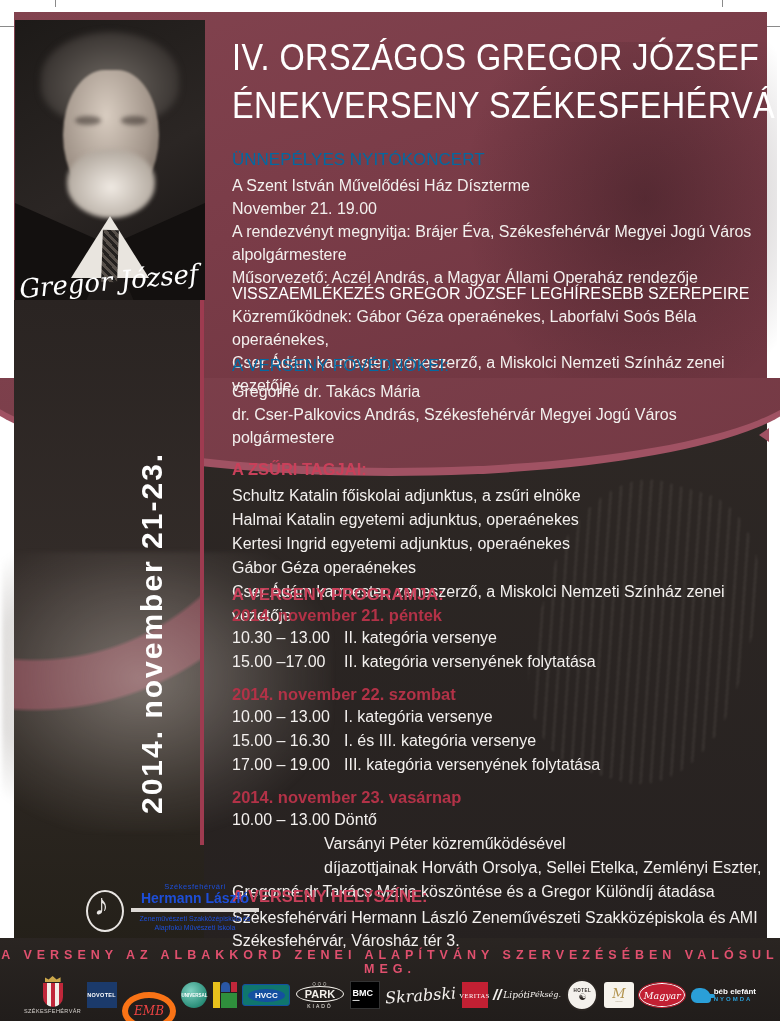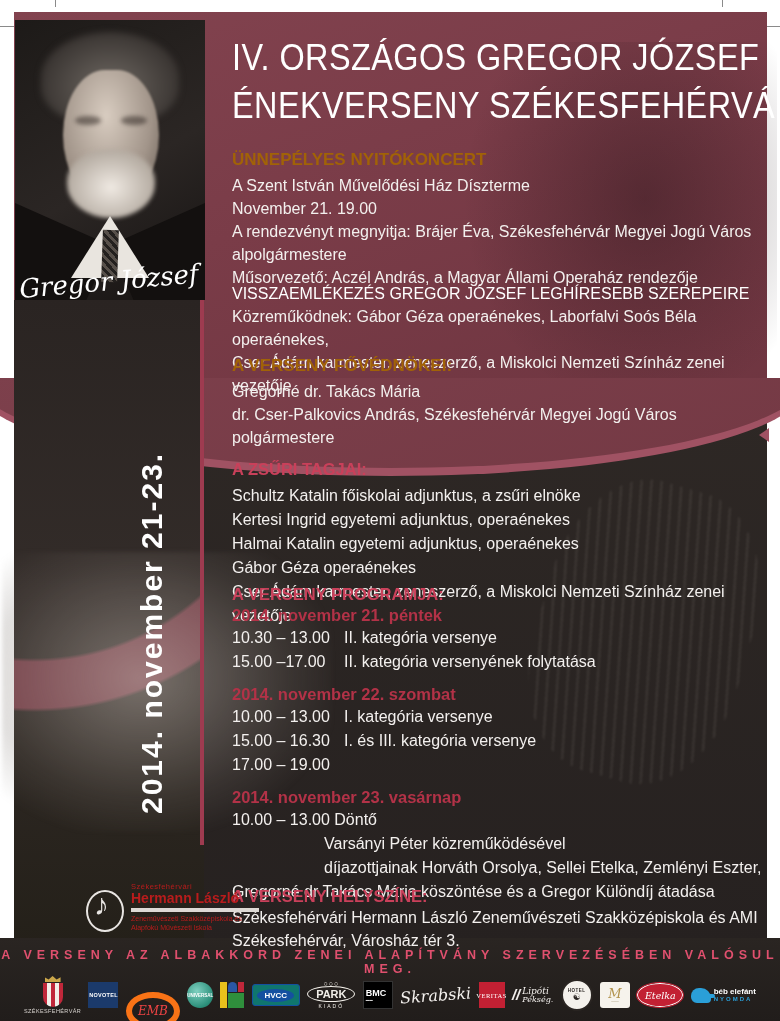--- a/index.html
+++ b/index.html
@@ -58,40 +58,40 @@
   .signature{position:absolute;left:4px;bottom:4px;width:184px;z-index:5;
           font-family:"DejaVu Serif",serif;font-style:italic;font-size:26px;line-height:30px;
           color:#ffffff;transform:rotate(-5deg);white-space:nowrap;}
   
   .content{position:absolute;left:218px;top:0;width:530px;z-index:6;color:#f3f0ee;}
   .content>div{position:absolute;left:0;width:530px;}
   .title{top:22px;font-size:36px;line-height:48px;font-weight:400;color:#fff;
          transform:scaleX(.9);transform-origin:0 0;white-space:nowrap;letter-spacing:.5px;}
   .sec-opening{top:137px;} .sec-remember{top:271px;} .sec-patrons{top:343px;}
   .sec-jury{top:446px;} .sec-program{top:571px;} .sec-venue{top:873px;}
-  .h-bold{font-size:17px;font-weight:bold;line-height:22px;margin-bottom:3px;color:#a16207;}
+  .h-bold{font-size:17px;font-weight:normal;line-height:22px;margin-bottom:3px;color:#0369a1;}
   .h-reg{font-size:16px;font-weight:400;line-height:22px;color:#ffffff;}
   .h-red{font-size:16.5px;font-weight:bold;line-height:22px;color:#c9405a;margin-bottom:4px;}
   .bl{font-size:16px;line-height:23px;}
   .jl{font-size:16px;line-height:24px;}
   .d-red{font-size:16.5px;font-weight:bold;line-height:21px;color:#b23247;}
   .day{margin-top:0;} .day+.day{margin-top:10px;}
   .sch{display:flex;font-size:16px;line-height:24px;}
   .sch .t{width:112px;flex:none;}
   .sunl{font-size:16px;line-height:24px;}
   .sunl.ind{padding-left:92px;}
   .vl{font-size:16px;line-height:22.5px;}
   
   .bottom-band{position:absolute;left:0;right:0;top:938px;height:83px;
           background:linear-gradient(180deg,#2a2522,#211d1b);z-index:5;}
   .school{position:absolute;left:84px;top:880px;display:flex;gap:7px;align-items:center;z-index:9;}
   .clef-wrap{width:40px;height:54px;position:relative;}
   .clef-circle{position:absolute;left:2px;top:10px;width:34px;height:38px;border:2px solid #e8e5e2;border-radius:50%;}
   .clef-note{position:absolute;left:10px;top:8px;font-size:30px;color:#e8e5e2;}
-  .school-text{color:#b91c1c;}
+  .school-text{color:#1d4ed8;text-align:center;}
   .st1{font-size:7.5px;letter-spacing:.5px;line-height:9px;}
   .st2{font-size:14px;font-weight:bold;line-height:15px;}
   .st-bar{height:4px;background:#ddd9d5;margin:2px 0;width:128px;}
   .st3{font-size:7px;line-height:9px;}
   .tagline{position:absolute;left:0;right:0;top:948px;text-align:center;z-index:9;
           color:#e0506e;font-weight:bold;font-size:12.5px;letter-spacing:5px;}
   
   .sponsors{position:absolute;left:10px;right:10px;top:972px;height:46px;z-index:9;
           display:flex;justify-content:space-between;align-items:center;padding:0 14px;}
   .sp{display:flex;flex-direction:column;align-items:center;justify-content:center;color:#fff;}
@@ -119,21 +119,21 @@
   .park-sub{font-size:5px;letter-spacing:2px;color:#f2efe9;margin-top:1px;}
   .bmc{width:26px;height:26px;background:#000;border:1px solid #333;display:flex;flex-direction:column;
           align-items:flex-start;justify-content:center;padding-left:2px;}
   .bmc-t{font-size:9px;font-weight:bold;color:#fff;line-height:9px;}
   .bmc-s{font-size:3.5px;color:#cfcfcf;}
   .skrabski{font-family:"DejaVu Serif",serif;font-style:italic;font-size:16px;color:#f4f1ee;transform:rotate(-4deg);}
   .veritas{width:26px;height:26px;background:#c22033;display:flex;align-items:center;justify-content:center;
           font-family:"Liberation Serif",serif;font-size:6.5px;letter-spacing:.5px;color:#fff;}
   .lipoti{display:flex;align-items:center;gap:2px;color:#f4f1ee;}
   .lip-sl{font-size:15px;font-weight:bold;font-style:italic;line-height:14px;}
-  .lip-tx{display:flex;flex-direction:column;font-family:"DejaVu Serif",serif;font-style:italic;}
+  .lip-tx{display:flex;flex-direction:row;font-family:"DejaVu Serif",serif;font-style:italic;}
   .lip-1{font-size:9px;line-height:9px;} .lip-2{font-size:8px;line-height:8px;}
   .hotel{width:28px;height:28px;border-radius:50%;background:#f4f1ec;border:2px solid #2a2522;
           display:flex;flex-direction:column;align-items:center;justify-content:center;color:#2a2522;}
   .hotel-t{font-size:4.5px;font-weight:bold;letter-spacing:.5px;}
   .hotel-o{font-size:9px;line-height:9px;}
   .mono{width:30px;height:26px;background:#f6f3ec;border-radius:3px;display:flex;flex-direction:column;
           align-items:center;justify-content:center;}
   .mono-m{font-family:"DejaVu Serif",serif;font-style:italic;font-size:13px;line-height:13px;color:#b2934e;}
   .mono-s{font-size:3.5px;color:#8a7b52;}
   .allegro{width:44px;height:22px;background:#c22033;border-radius:50%;border:1px solid #fff;outline:1px solid #c22033;
@@ -207,22 +207,22 @@
 
       <div class="sec-patrons">
         <div class="h-bold">A VERSENY FŐVÉDNÖKEI:</div>
         <div class="bl">Gregorné dr. Takács Mária</div>
         <div class="bl">dr. Cser-Palkovics András, Székesfehérvár Megyei Jogú Város polgármestere</div>
       </div>
 
       <div class="sec-jury">
         <div class="h-red">A ZSŰRI TAGJAI:</div>
         <div class="jl">Schultz Katalin főiskolai adjunktus, a zsűri elnöke</div>
+        <div class="jl">Halmai Katalin egyetemi adjunktus, operaénekes</div>
         <div class="jl">Kertesi Ingrid egyetemi adjunktus, operaénekes</div>
-        <div class="jl">Halmai Katalin egyetemi adjunktus, operaénekes</div>
         <div class="jl">Gábor Géza operaénekes</div>
         <div class="jl">Cser Ádám karmester, zeneszerző, a Miskolci Nemzeti Színház zenei vezetője</div>
       </div>
 
       <div class="sec-program">
         <div class="h-red" style="margin-bottom:0;">A VERSENY PROGRAMJA:</div>
         <div class="day">
           <div class="d-red">2014. november 21. péntek</div>
           <div class="sch">
             <span class="t">10.30 – 13.00</span>
@@ -238,20 +238,21 @@
           <div class="sch">
             <span class="t">10.00 – 13.00</span>
             <span>I. kategória versenye</span>
           </div>
           <div class="sch">
             <span class="t">15.00 – 16.30</span>
             <span>I. és III. kategória versenye</span>
           </div>
           <div class="sch">
             <span class="t">17.00 – 19.00</span>
+            <span>III. kategória versenyének folytatása</span>
           </div>
         </div>
         <div class="day">
           <div class="d-red">2014. november 23. vasárnap</div>
           <div class="sunl">10.00 – 13.00 Döntő</div>
           <div class="sunl ind">Varsányi Péter közreműködésével</div>
           <div class="sunl ind">díjazottjainak Horváth Orsolya, Sellei Etelka, Zemlényi Eszter,</div>
           <div class="sunl">Gregorné dr Takács Mária köszöntése és a Gregor Különdíj átadása</div>
         </div>
       </div>
@@ -342,21 +343,21 @@
         <span class="hotel-o">☯</span>
       </div>
     </div>
     <div class="sp">
       <div class="mono">
         <span class="mono-m">M</span>
         <span class="mono-s">───</span>
       </div>
     </div>
     <div class="sp">
-      <div class="allegro">Etelka</div>
+      <div class="allegro">Magyar</div>
     </div>
     <div class="sp">
       <div class="elefant">
         <div class="ele-body"></div>
         <div class="ele-tx">
           <span class="ele-1">béb elefánt</span>
           <span class="ele-2">NYOMDA</span>
         </div>
       </div>
     </div>

